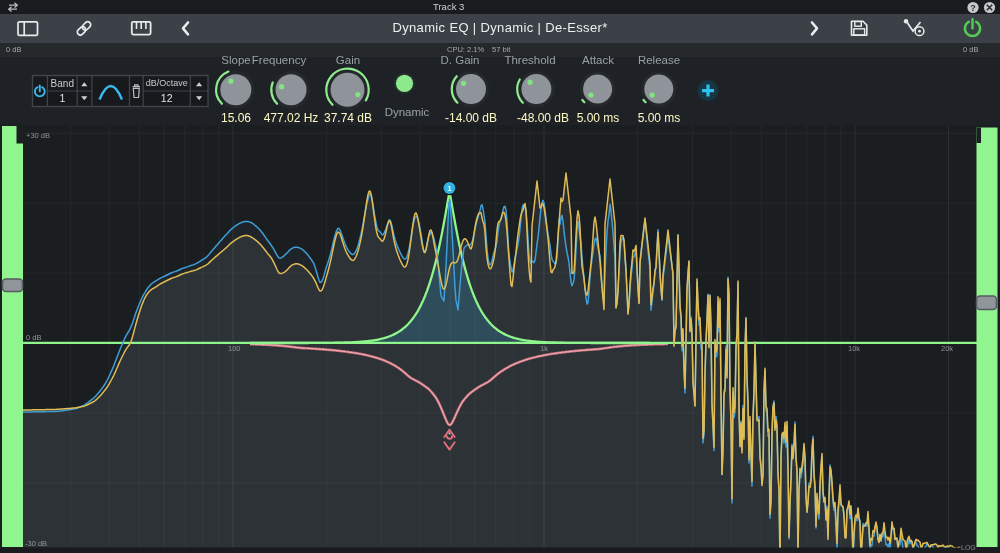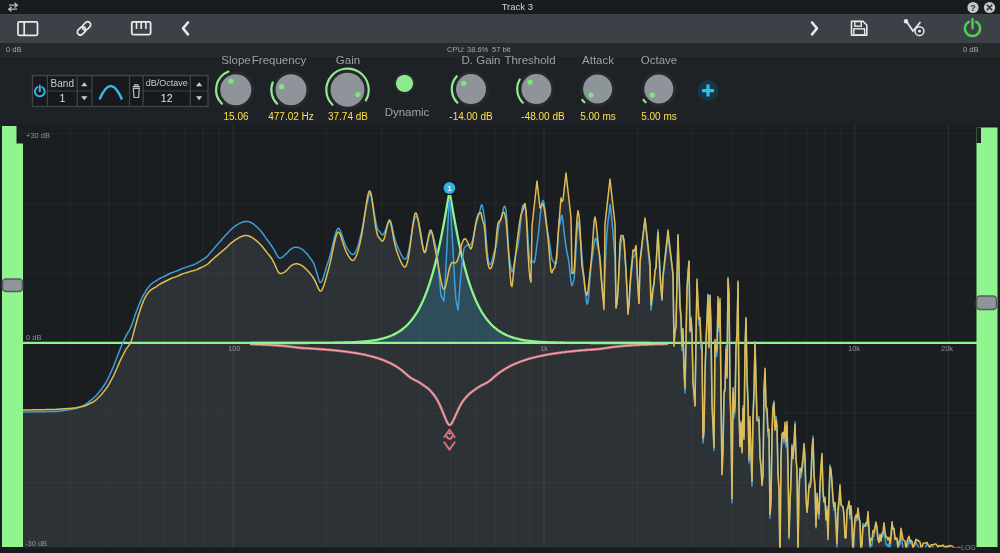--- a/index.html
+++ b/index.html
@@ -1,50 +1,51 @@
 <!DOCTYPE html>
 <html><head><meta charset="utf-8"><style>
 html,body{margin:0;padding:0;background:#101214;}
 #win{position:relative;width:1000px;height:553px;background:#1b1e21;overflow:hidden;
  font-family:"Liberation Sans",sans-serif;}
 .abs{position:absolute;}
 #titlebar{left:0;top:0;width:1000px;height:14px;background:#191b1e;}
-#titletext{left:433px;top:1px;width:100px;text-align:right;font-size:9.5px;color:#cfd1d3;}
+#titletext{left:433px;top:1px;width:100px;text-align:left;font-size:9.5px;color:#cfd1d3;}
 #header{left:0;top:14px;width:1000px;height:29px;background:#3b4147;}
 #headtitle{left:300px;top:19.5px;width:400px;text-align:center;font-size:13px;color:#edeff0;letter-spacing:0.35px;}
 #infostrip{left:0;top:43px;width:1000px;height:14px;background:#26292c;}
 .small{font-size:7.5px;color:#a2a7ab;}
 #panel{left:0;top:57px;width:1000px;height:68px;background:#1e2226;}
 .klabel{position:absolute;text-align:center;font-size:11.5px;color:#9aa1a7;}
-.kvalue{position:absolute;text-align:center;font-size:10px;color:#fde047;}
+.kvalue{position:absolute;text-align:center;font-size:12px;color:#fef9c3;}
 #botbar{left:0;top:547.5px;width:1000px;height:5.5px;background:#191b1e;}
 </style></head><body>
 <div id="win">
   <div class="abs" id="titlebar"></div>
   <div class="abs" id="titletext">Track 3</div>
   <div class="abs" id="header"></div>
+  <div class="abs" id="headtitle">Dynamic EQ | Dynamic | De-Esser*</div>
   <div class="abs" id="infostrip"></div>
   <div class="abs small" style="left:6px;top:44.5px;">0 dB</div>
-  <div class="abs small" style="left:447px;top:44.5px;">CPU: 38.6%</div>
+  <div class="abs small" style="left:447px;top:44.5px;">CPU: 2.1%</div>
   <div class="abs small" style="left:492px;top:44.5px;">57 bit</div>
   <div class="abs small" style="left:963px;top:44.5px;">0 dB</div>
   <div class="abs" id="panel"></div>
   <div class="klabel" style="left:176px;top:54px;width:120px">Slope</div>
 <div class="kvalue" style="left:176px;top:111px;width:120px">15.06</div>
 <div class="klabel" style="left:231px;top:54px;width:96px">Frequency</div>
 <div class="kvalue" style="left:231px;top:111px;width:120px">477.02 Hz</div>
 <div class="klabel" style="left:288px;top:54px;width:120px">Gain</div>
 <div class="kvalue" style="left:288px;top:111px;width:120px">37.74 dB</div>
-<div class="klabel" style="left:421px;top:54px;width:120px">D. Gain</div>
+<div class="klabel" style="left:400px;top:54px;width:120px">D. Gain</div>
 <div class="kvalue" style="left:411px;top:111px;width:120px">-14.00 dB</div>
 <div class="klabel" style="left:476px;top:54px;width:108px">Threshold</div>
 <div class="kvalue" style="left:483px;top:111px;width:120px">-48.00 dB</div>
 <div class="klabel" style="left:538px;top:54px;width:120px">Attack</div>
 <div class="kvalue" style="left:538px;top:111px;width:120px">5.00 ms</div>
-<div class="klabel" style="left:599px;top:54px;width:120px">Octave</div>
+<div class="klabel" style="left:599px;top:54px;width:120px">Release</div>
 <div class="kvalue" style="left:599px;top:111px;width:120px">5.00 ms</div>
   <div class="klabel" style="left:347px;top:105.5px;width:120px">Dynamic</div>
 
   <svg class="abs" style="left:0;top:0" width="1000" height="553" viewBox="0 0 1000 553">
   <defs>
         <clipPath id="plotclip">
           <rect x="23.0" y="125.0" width="954.0" height="422.5"></rect>
         </clipPath>
       </defs>
 

